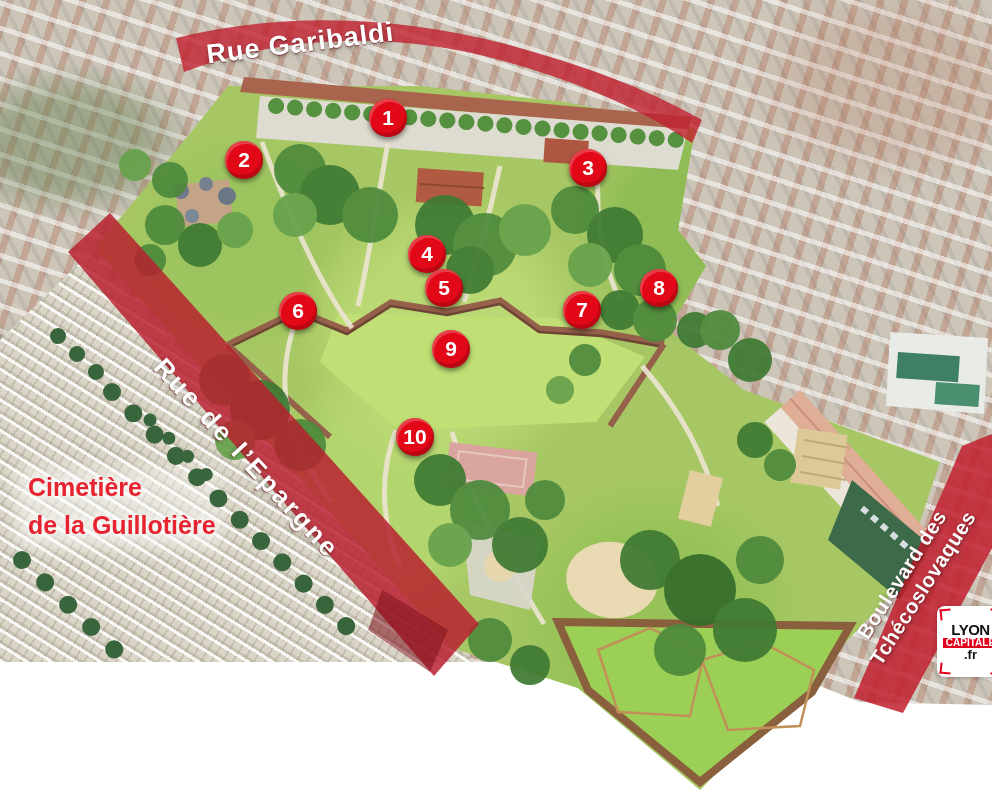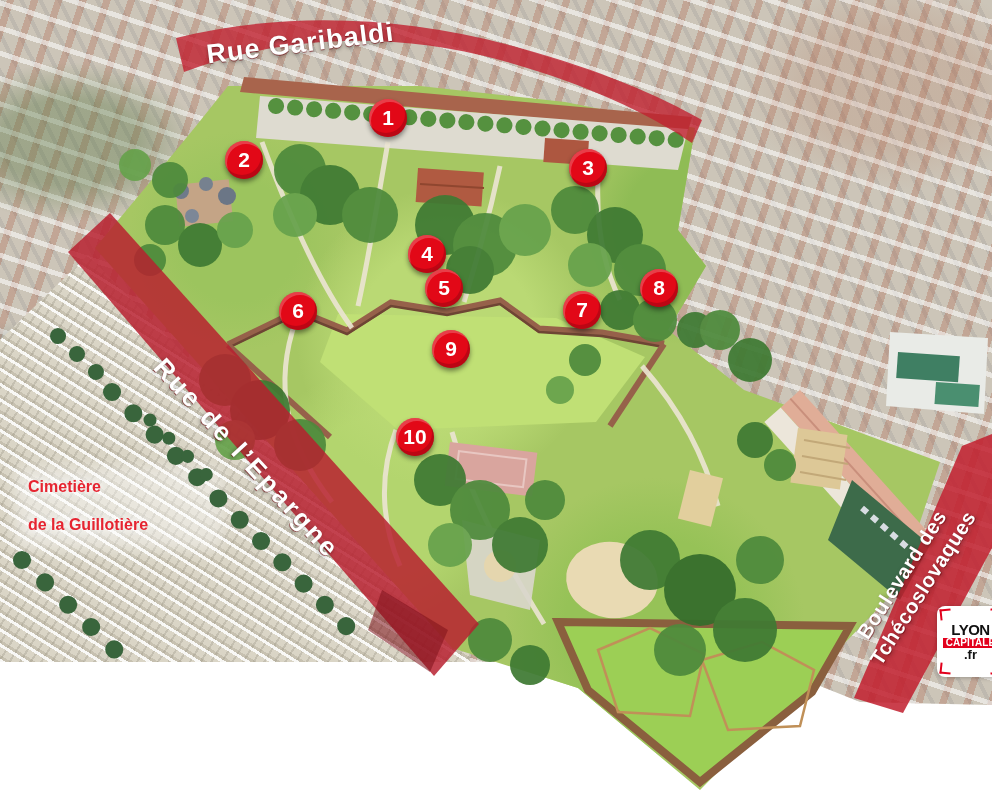--- a/index.html
+++ b/index.html
@@ -44,21 +44,21 @@
 
   svg.layer{position:absolute;left:0;top:0;width:992px;height:805px;}
 
   
   .slabel{position:absolute;color:#fff;font-weight:bold;white-space:nowrap;
     text-shadow:0 1px 0 rgba(110,0,10,.55),0 2px 4px rgba(0,0,0,.35);}
   .garibaldi{left:206px;top:28px;font-size:27px;transform:rotate(-7deg);letter-spacing:1px;}
   .epargne{left:170px;top:352px;font-size:26px;letter-spacing:3px;transform:rotate(47.5deg);transform-origin:0 0;}
   .blvd{left:800px;top:556px;width:224px;text-align:center;font-size:20.5px;line-height:25px;
     transform:rotate(-57.5deg);letter-spacing:.5px;}
-  .cim{position:absolute;left:28px;top:468px;color:#e62430;font-weight:bold;font-size:16px;line-height:38px;
+  .cim{position:absolute;left:28px;top:468px;color:#e62430;font-weight:bold;font-size:25px;line-height:38px;
     text-shadow:0 0 6px #fff,0 0 12px rgba(255,255,255,.95),0 0 18px rgba(255,255,255,.8);}
 
   
   .marker{position:absolute;width:38px;height:38px;border-radius:50%;background:#e20817;
     color:#fff;font-weight:bold;font-size:21px;display:flex;align-items:center;justify-content:center;
     box-shadow:0 3px 5px rgba(0,0,0,.45), inset -2px -4px 0 rgba(125,5,15,.38), inset 2px 3px 0 rgba(255,255,255,.22);
     z-index:40;}
 
   
   .logo{position:absolute;left:937px;top:606px;width:67px;height:71px;background:#fff;border-radius:8px;

